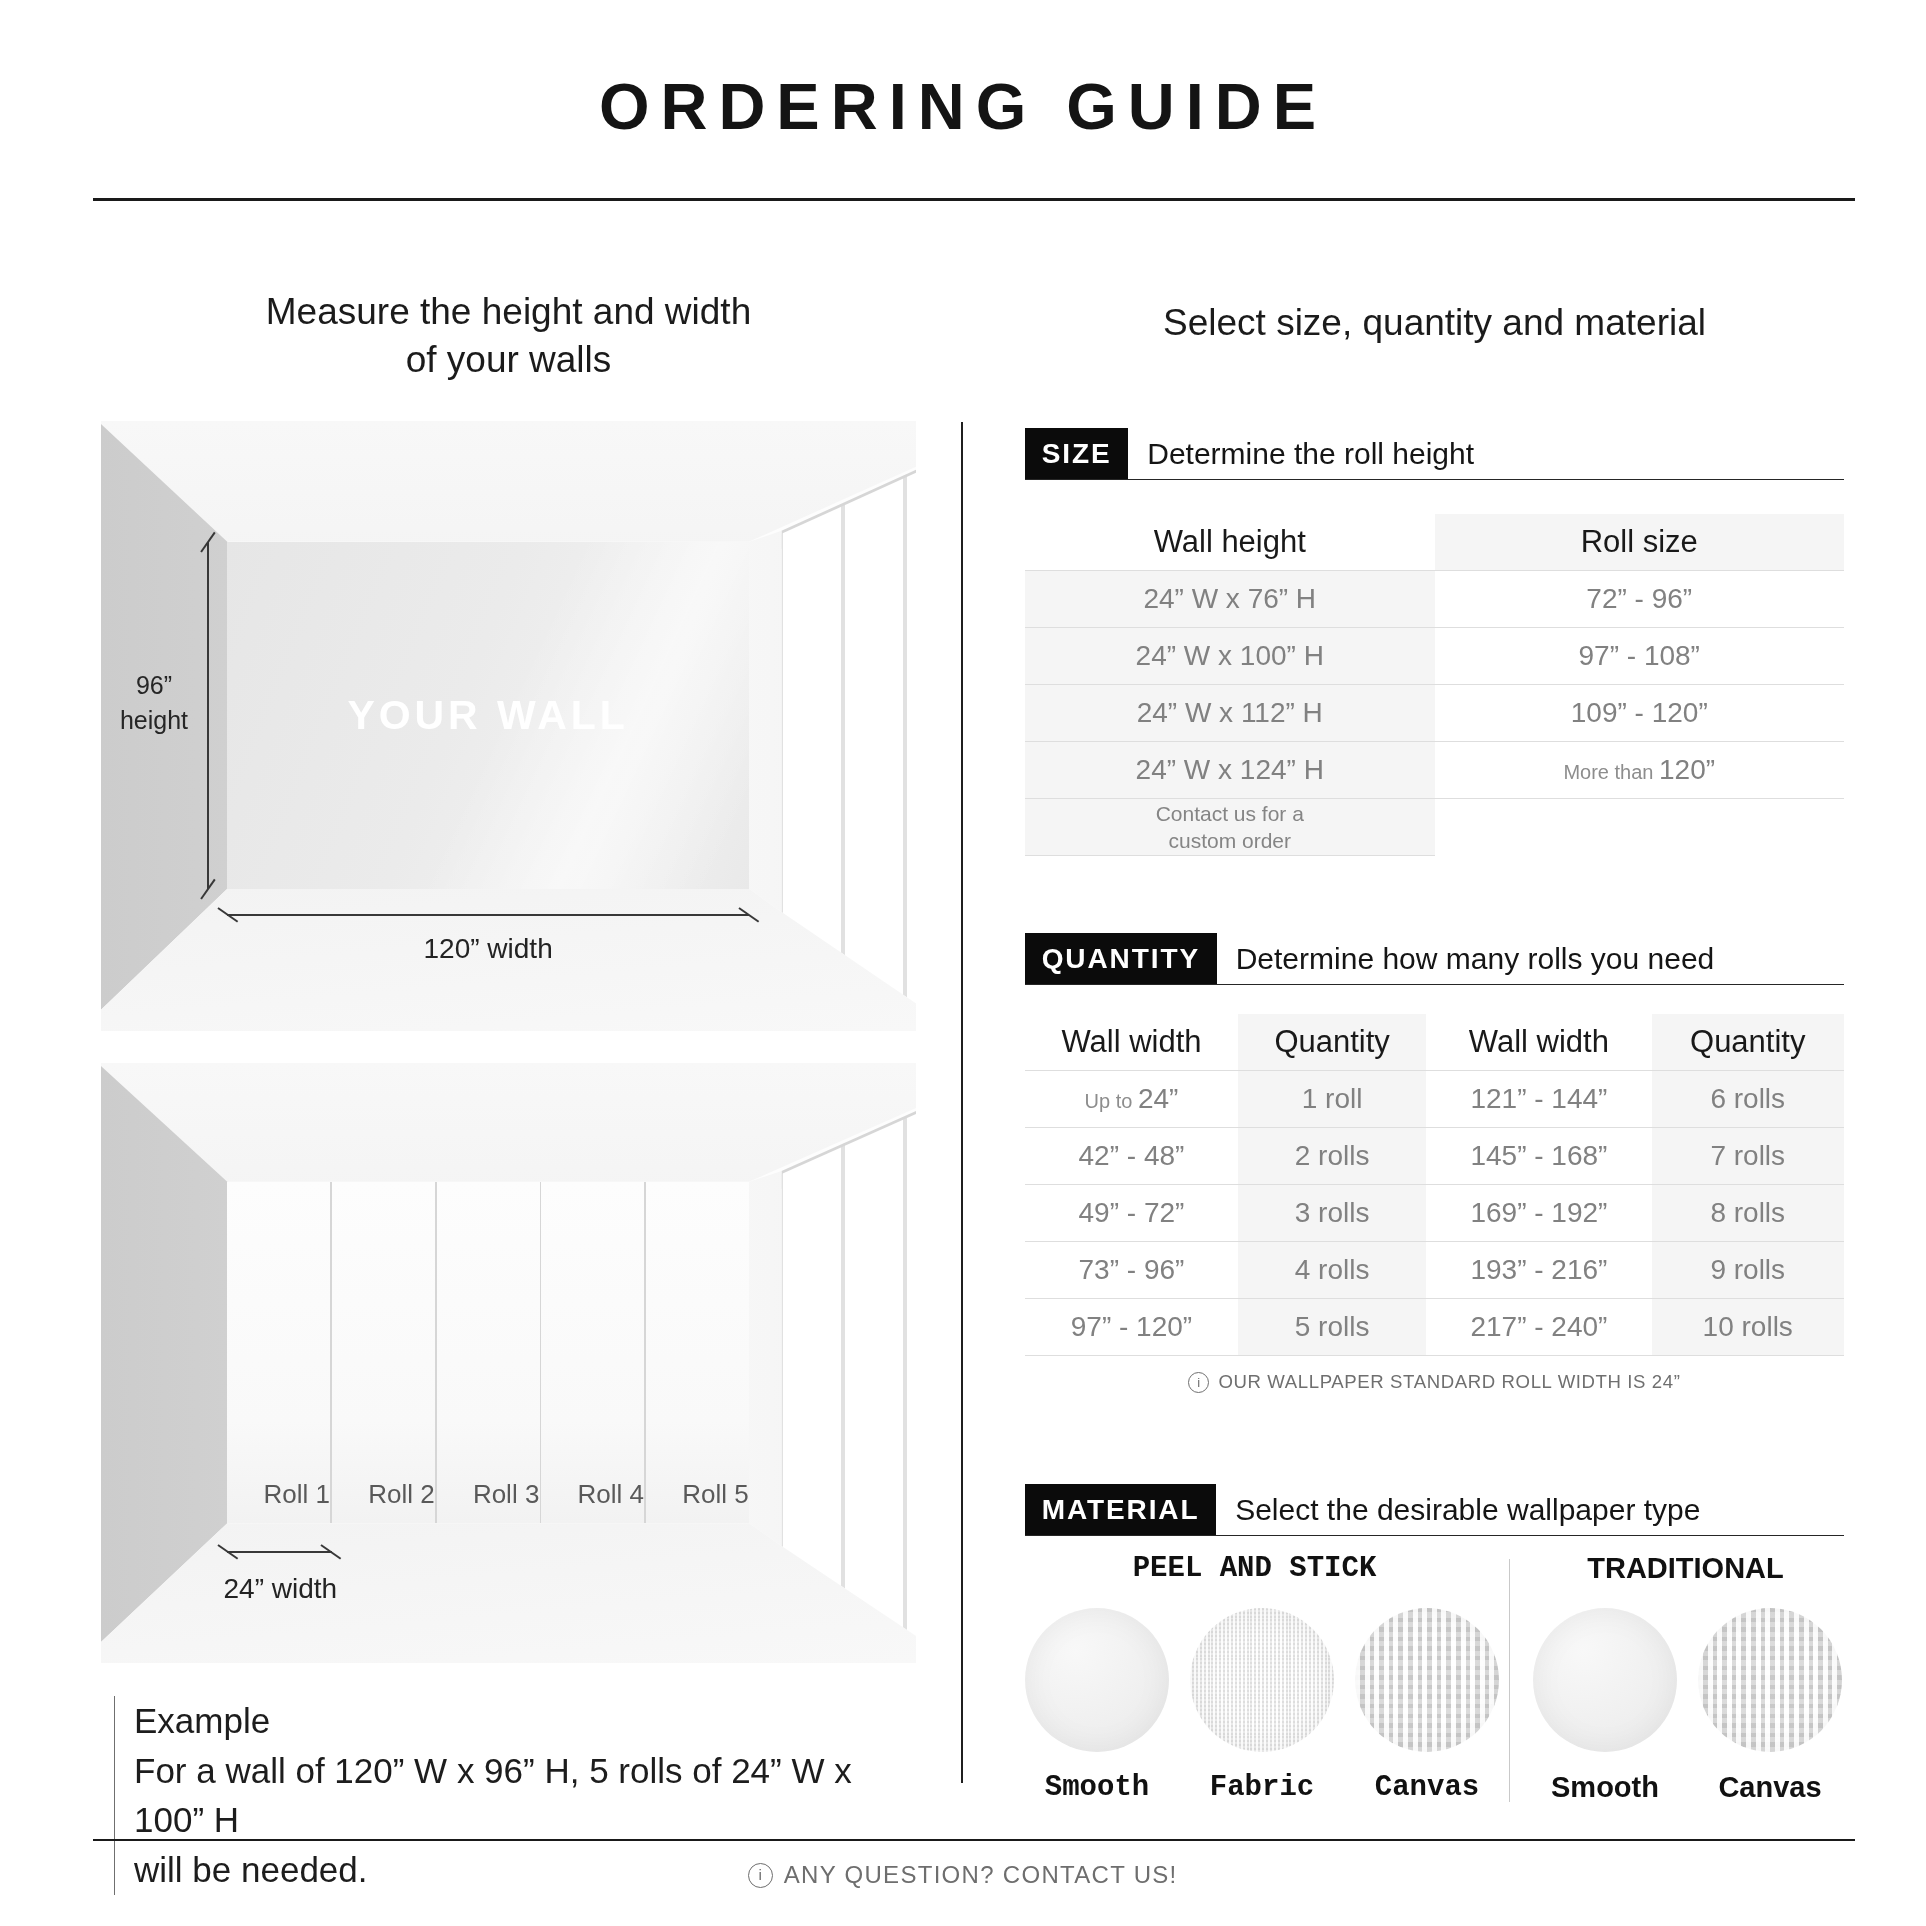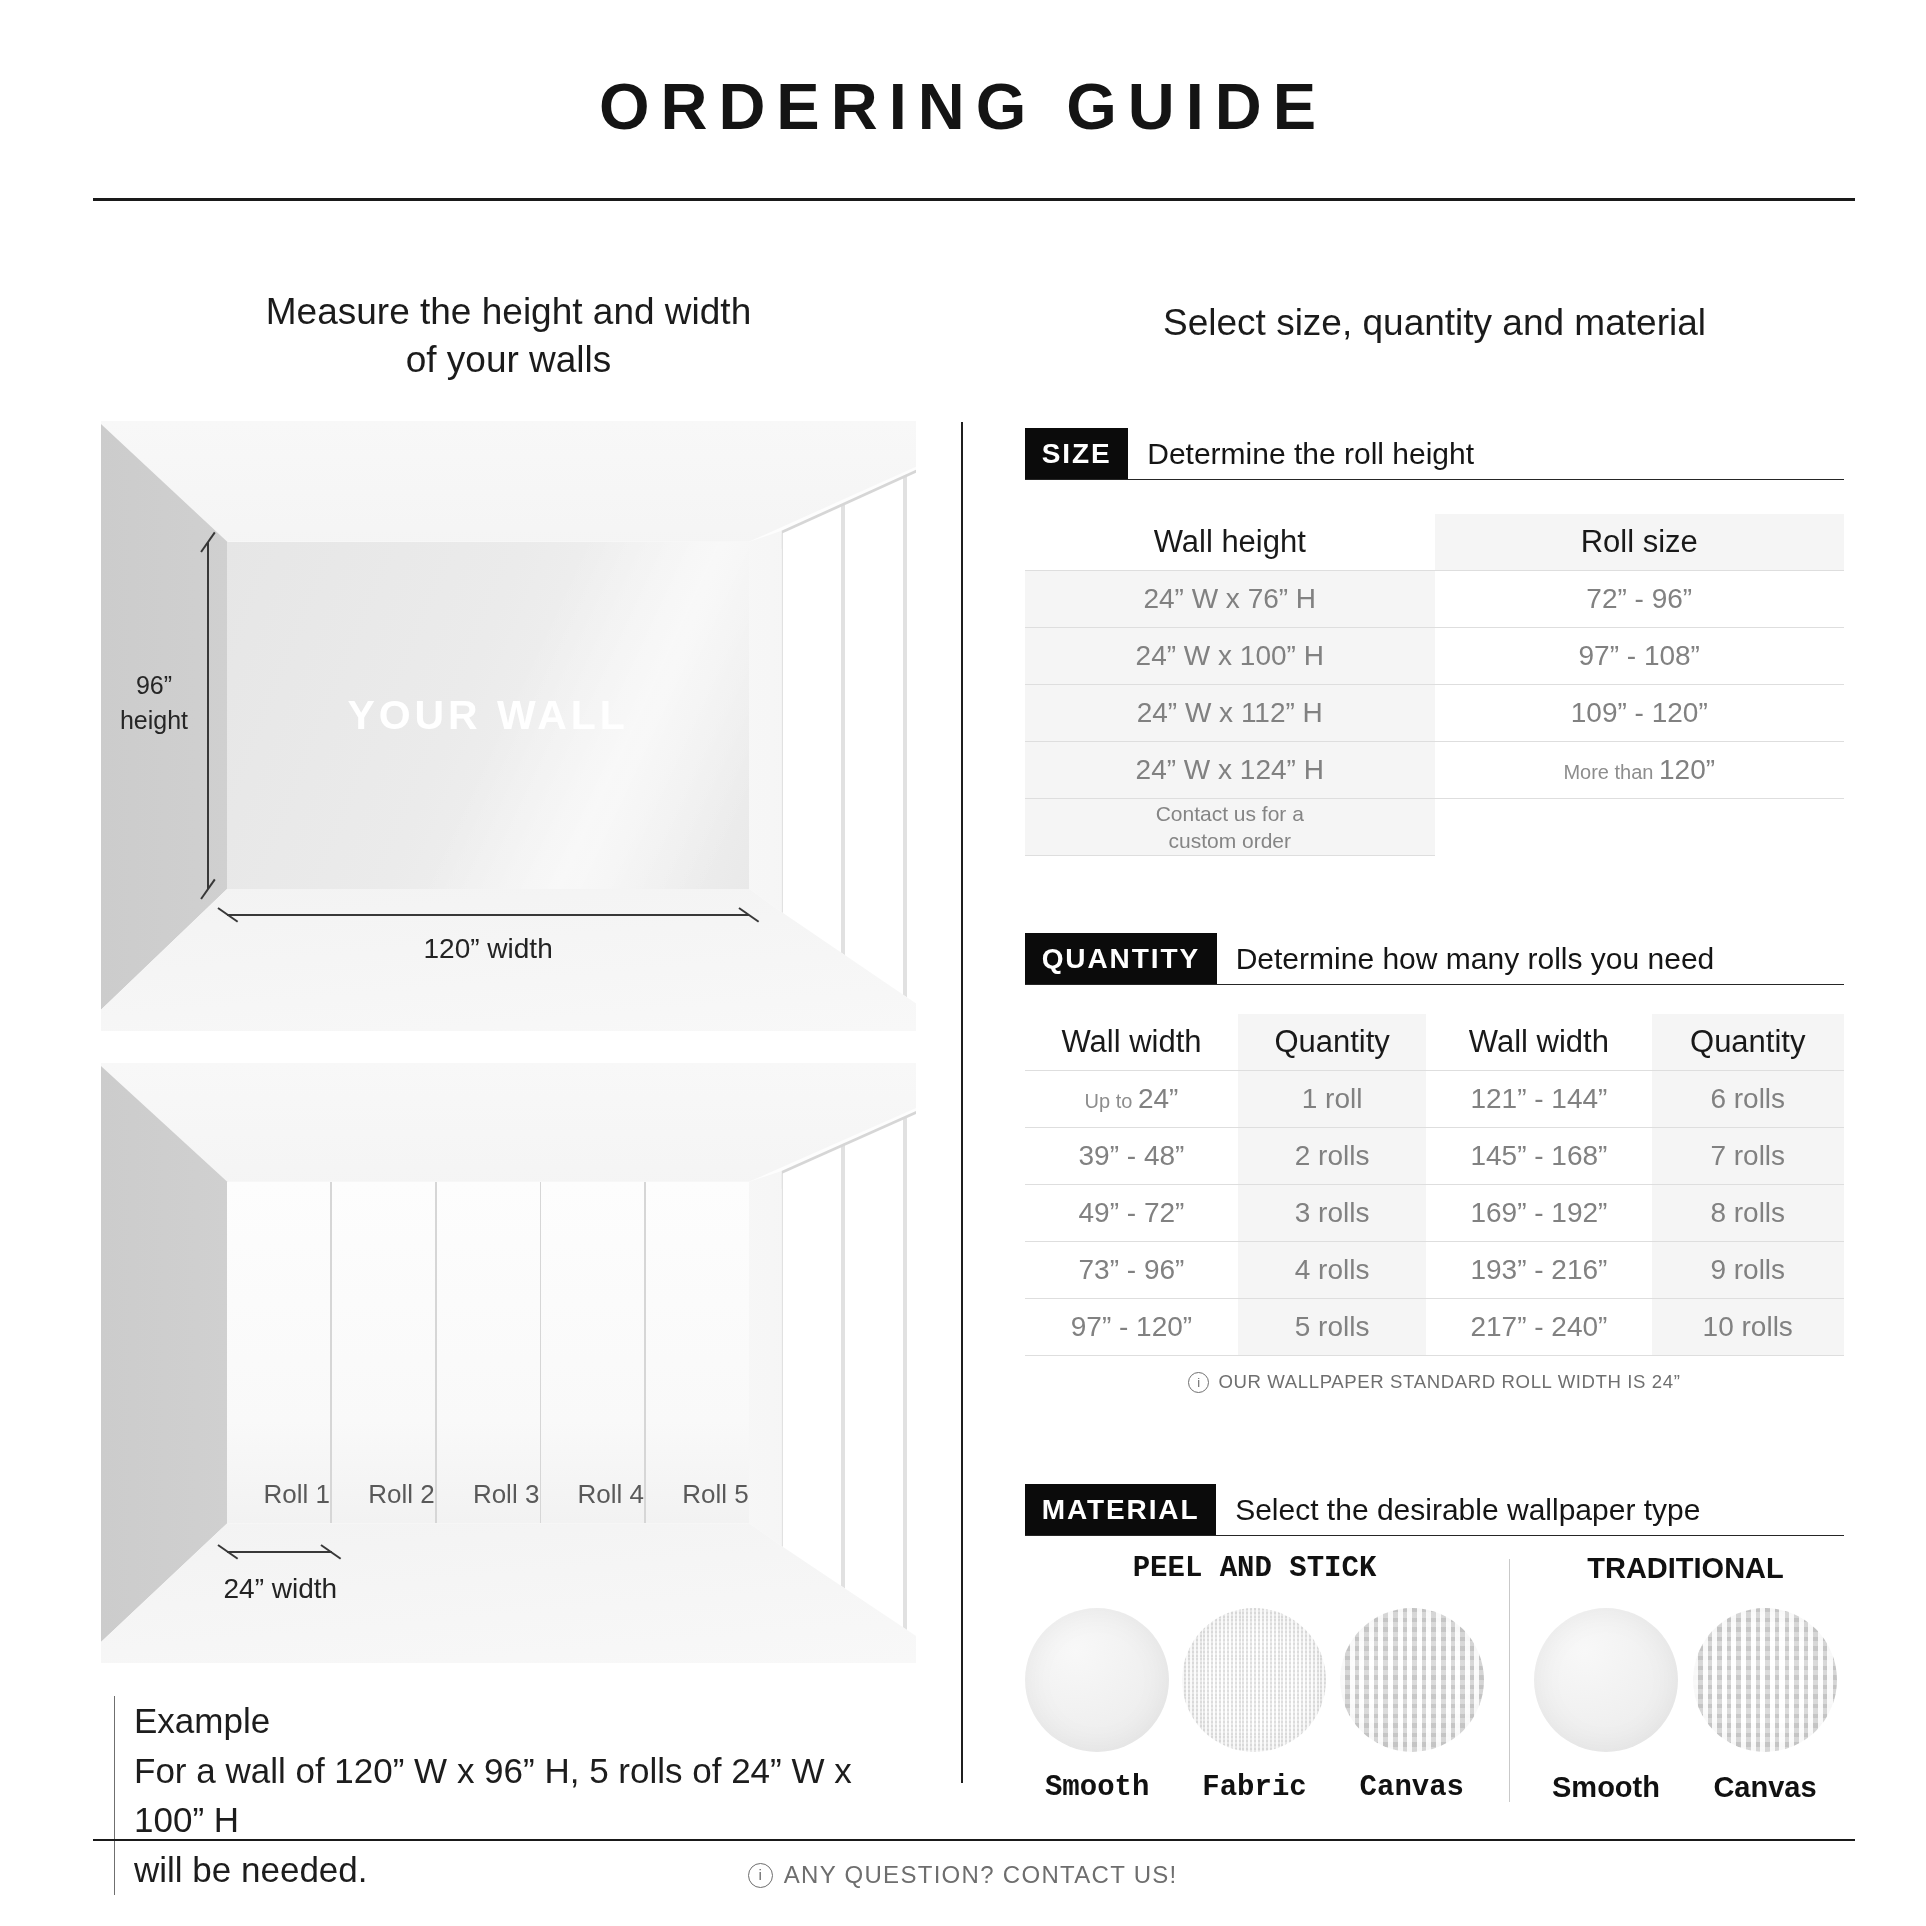--- a/index.html
+++ b/index.html
@@ -89,21 +89,21 @@
   .info-i{display:inline-flex;align-items:center;justify-content:center;border:1.3px solid currentColor;
       border-radius:50%;font-style:normal;}
   .info-i.sm{width:19px;height:19px;font-size:13px;}
   .info-i.md{width:23px;height:23px;font-size:15.4px;}
 
   
   .mat-group{position:absolute;top:1552px;}
   .mat-g1{left:1025px;width:459px;font-family:Liberation Mono, monospace;}
   .mat-g2{left:1533px;width:305px;}
   .mat-title{text-align:center;font-size:29px;font-weight:bold;color:#111111;}
-  .mat-row{display:flex;gap:13px;margin-top:23px;}
+  .mat-row{display:flex;gap:21px;margin-top:23px;}
   .swatch-col{flex:1;text-align:center;}
   .circle{width:144px;height:144px;border-radius:50%;margin:0 auto;box-shadow:inset 0 0 32px rgba(0,0,0,.05);}
   .tex-smooth{background:radial-gradient(circle at 35% 30%,#f8f8f8 0%,#efefef 60%,#e8e8e8 100%);}
   .tex-fabric{background-color:#f2f2f2;
       background-image:repeating-linear-gradient(90deg,rgba(255,255,255,.95) 0 1.9px,rgba(205,205,205,.38) 1.9px 3.9px),
                        repeating-linear-gradient(0deg,rgba(255,255,255,.95) 0 1.9px,rgba(210,210,210,.32) 1.9px 3.9px);}
   .tex-canvas{background-color:#ededed;
       background-image:repeating-linear-gradient(90deg,rgba(255,255,255,.95) 0 5.1px,rgba(185,185,185,.5) 5.1px 9.6px),
                        repeating-linear-gradient(0deg,rgba(255,255,255,.95) 0 5.1px,rgba(190,190,190,.45) 5.1px 9.6px);}
   .mat-label{margin-top:19px;font-size:29px;font-weight:bold;color:#111111;}
@@ -242,21 +242,21 @@
         <div>1 roll</div>
       </div>
     <div class="cell">
         <div>121” - 144”</div>
       </div>
     <div class="cell shade">
         <div>6 rolls</div>
       </div>
 
     <div class="cell">
-        <div><span class="small"></span><span>39” - 48”</span></div>
+        <div><span class="small"></span><span>42” - 48”</span></div>
       </div>
     <div class="cell shade">
         <div>2 rolls</div>
       </div>
     <div class="cell">
         <div>145” - 168”</div>
       </div>
     <div class="cell shade">
         <div>7 rolls</div>
       </div>

